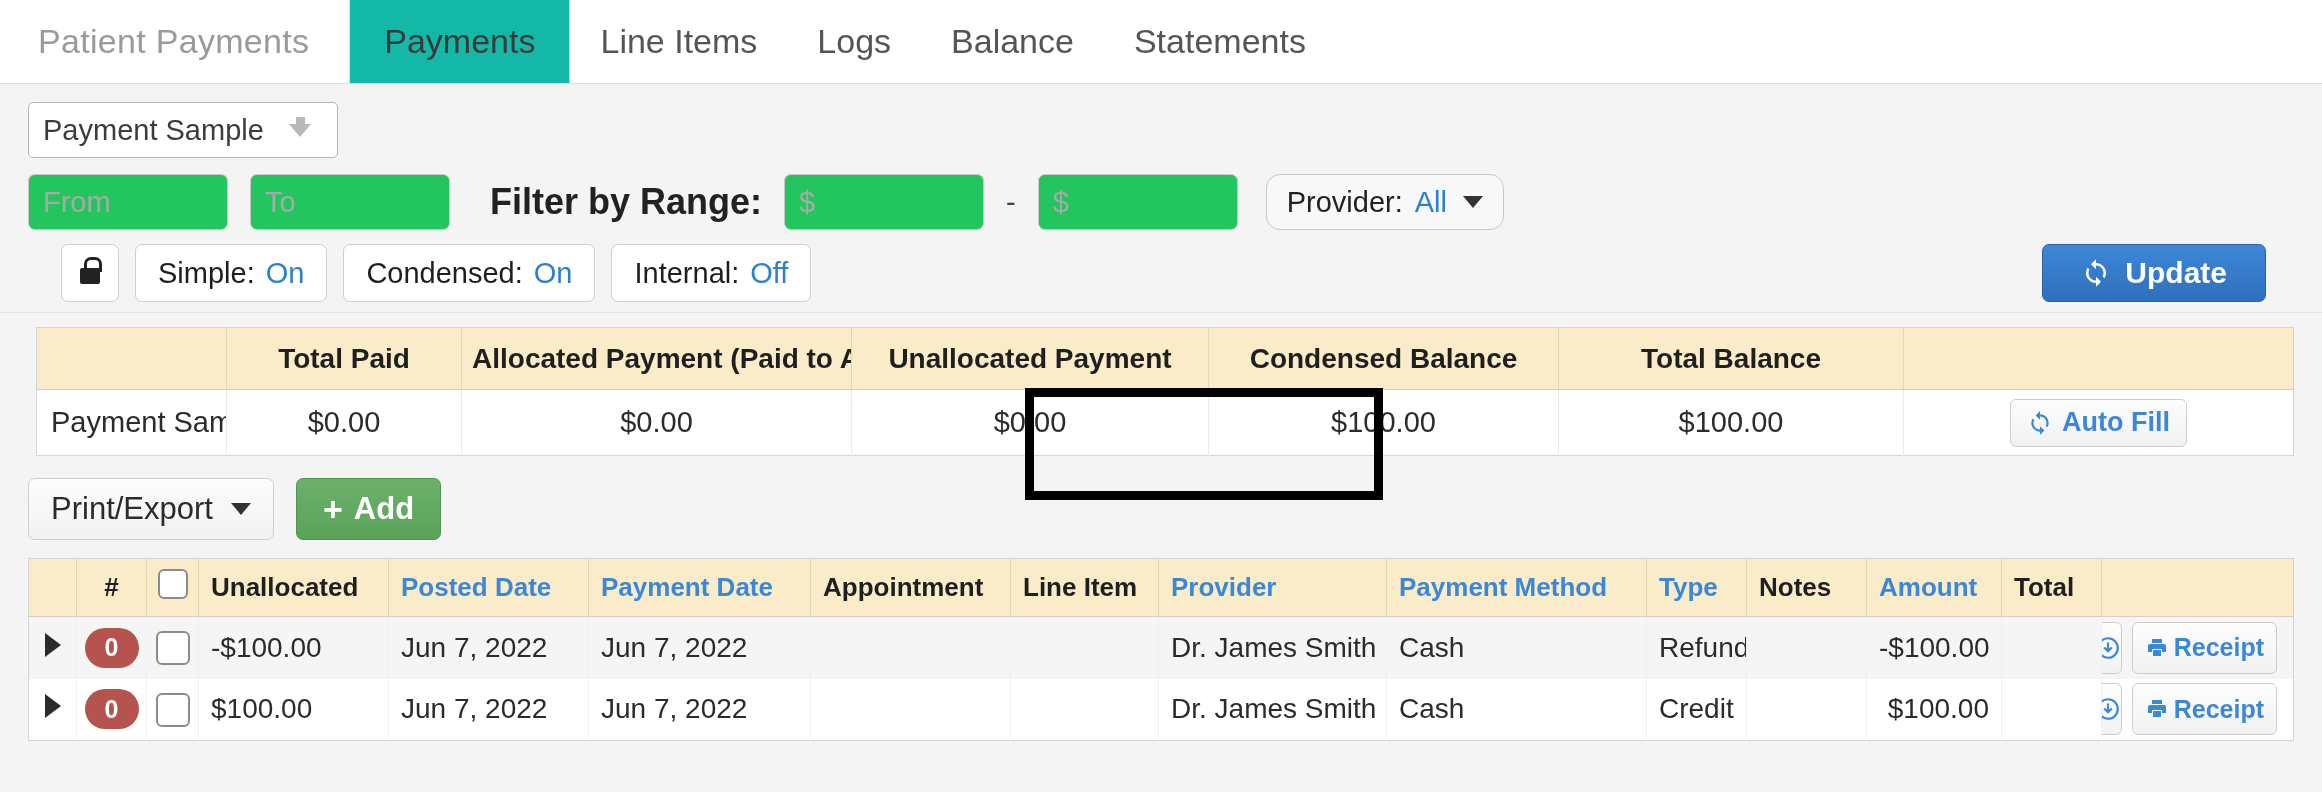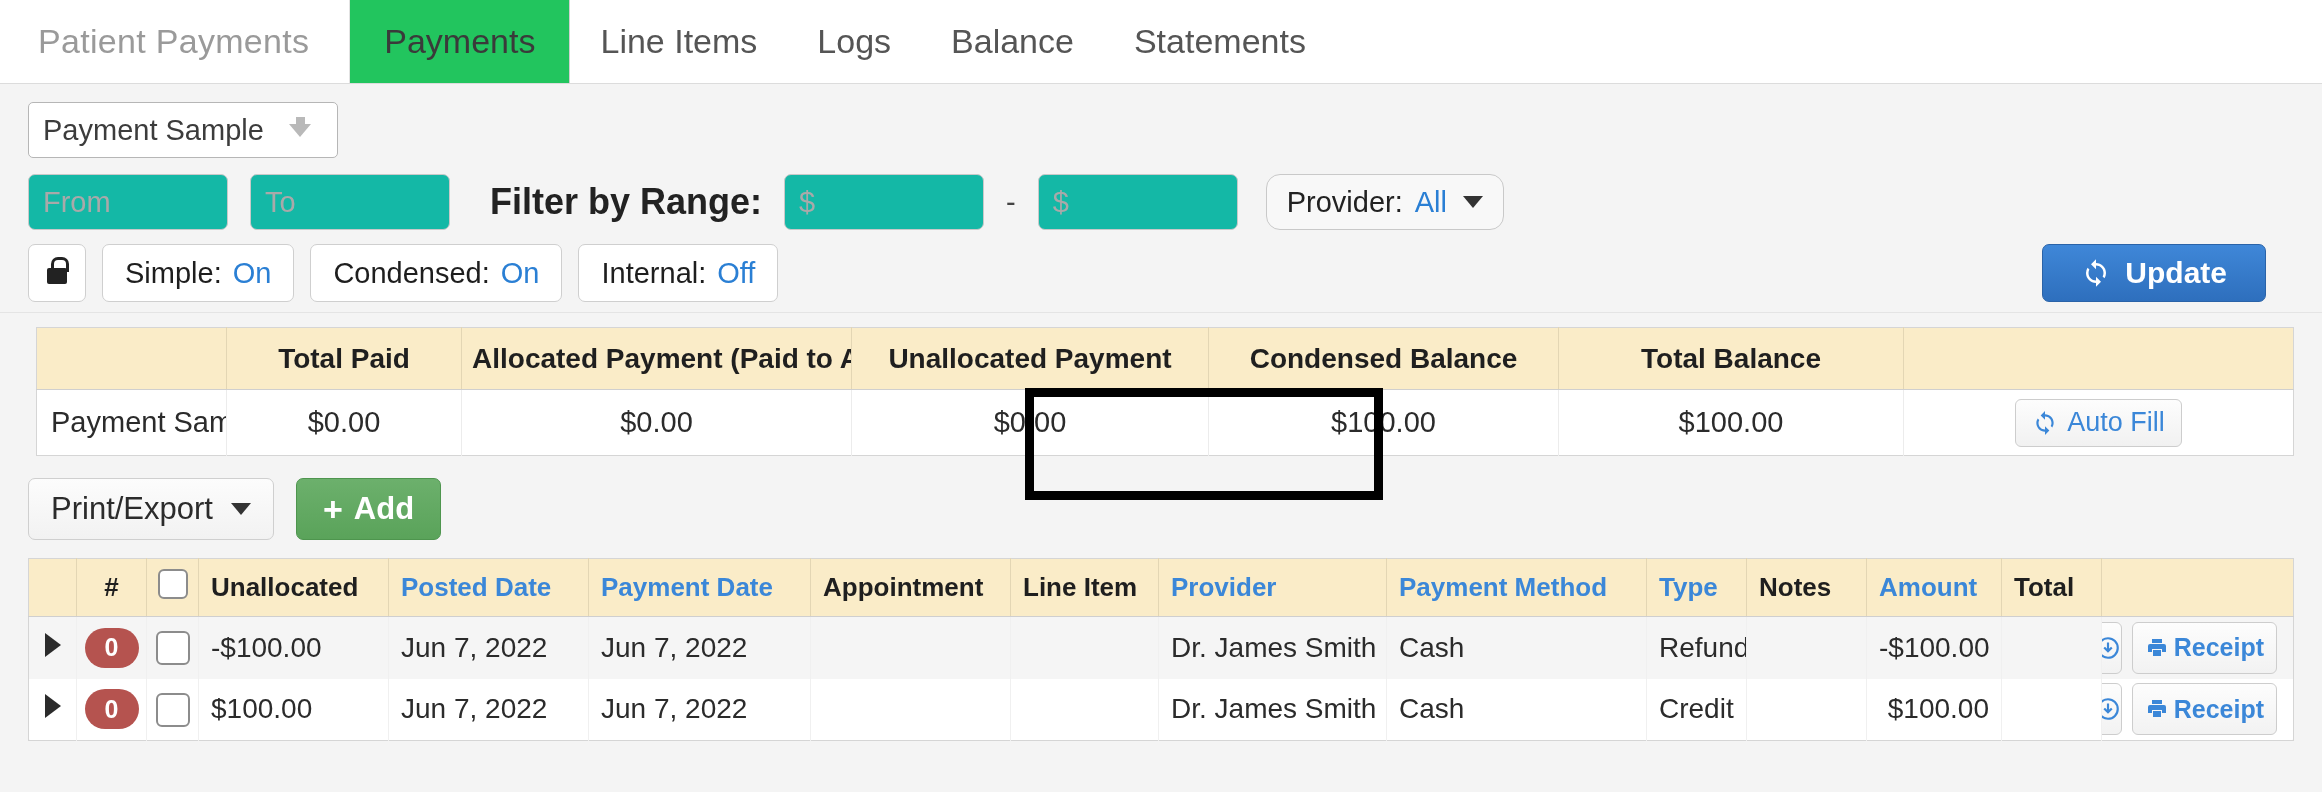--- a/index.html
+++ b/index.html
@@ -31,21 +31,21 @@
     border-right: 1px solid #e2e2e2;
     white-space: nowrap;
   }
   .tab.title {
     color: #9a9a9a;
     font-weight: 300;
     letter-spacing: .3px;
     padding: 0 40px 0 38px;
   }
   .tab.active {
-    background: #22c55e;
+    background: #14b8a6;
     color: #3a3a3a;
     border-right: 1px solid #d0d0d0;
   }
   .tab.plain { border-right: none; padding: 0 30px; }
 
   
   .filters {
     background: #f4f4f4;
     padding: 18px 0 10px 0;
     border-bottom: 1px solid #e4e4e4;
@@ -77,21 +77,21 @@
   .arrow-dn::before {
     content:"";
     position:absolute;
     width: 9px; height: 9px;
     background: #b9b9b9;
     left: -4.5px; top: -20px;
   }
 
   .txtinput {
     height: 56px;
-    background: #14b8a6;
+    background: #22c55e;
     border: 1px solid #c9c9c9;
     border-radius: 7px;
     font-size: 29px;
     color: #3c3c3c;
     padding: 0 14px;
     font-family: "Liberation Sans", sans-serif;
     outline: none;
   }
   .txtinput::placeholder { color: #a9a9a9; }
   .in-from { width: 200px; margin-right: 22px; }
@@ -118,21 +118,21 @@
   .provider-btn .val { color:#2a7fd4; margin-left: 12px; }
   .caret {
     width:0;height:0;
     border-left: 10px solid transparent;
     border-right: 10px solid transparent;
     border-top: 12px solid #333;
     margin-left: 16px;
   }
 
   
-  .toggles { display:flex; align-items:flex-start; padding: 0 28px; }
+  .toggles { display:flex; align-items:flex-start; padding: 0 28px; margin-left: 33px; }
   .tgl {
     height: 58px;
     background:#fff;
     border:1px solid #cfcfcf;
     border-radius: 7px;
     display:flex; align-items:center;
     padding: 0 22px;
     font-size: 29px; color:#1e1e1e;
     margin-right: 16px;
     white-space: nowrap;
@@ -214,21 +214,21 @@
     z-index: 5;
   }
 
   .btn-autofill {
     display:inline-flex; align-items:center;
     height: 48px;
     background: linear-gradient(#fdfdfd,#f1f1f1);
     border: 1px solid #cdcdcd;
     border-radius: 6px;
     padding: 0 16px;
-    font-size: 27px; font-weight:normal;
+    font-size: 27px; font-weight:bold;
     color:#3b87d8;
   }
   .btn-autofill .refresh-ico { margin-right: 9px; }
 
   
   .actionbar { display:flex; align-items:center; padding: 22px 28px 18px 28px; }
   .btn-print {
     height: 62px;
     background: linear-gradient(#fcfcfc,#f2f2f2);
     border: 1px solid #cfcfcf;

